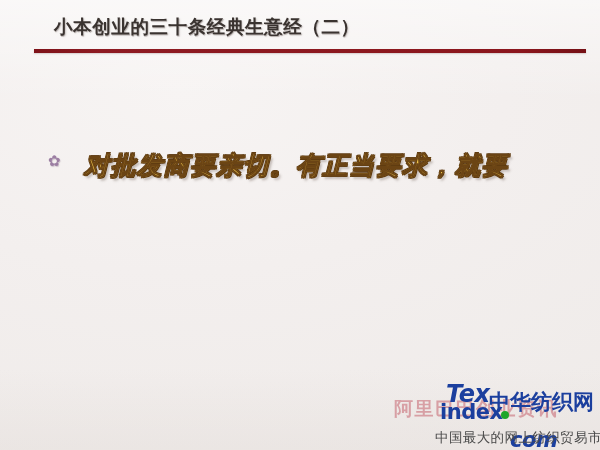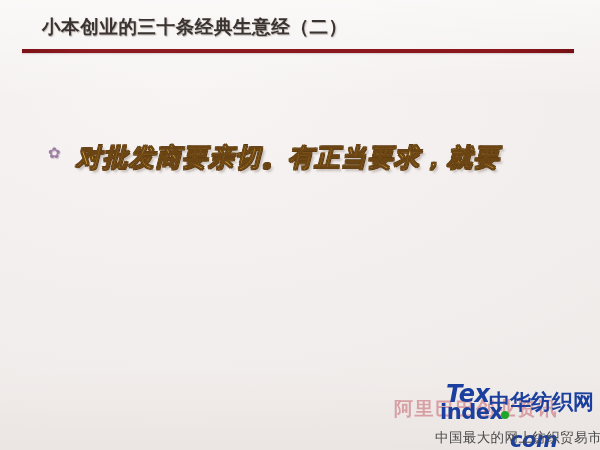--- a/index.html
+++ b/index.html
@@ -25,21 +25,21 @@
     inset: 0;
     background:
       linear-gradient(180deg, rgba(255,255,255,0.55) 0%, rgba(255,255,255,0.0) 22%),
       linear-gradient(0deg,  rgba(225,218,214,0.35) 0%, rgba(255,255,255,0.0) 18%);
     pointer-events: none;
   }
 
   
   .title-block {
     position: absolute;
-    left: 0;
+    left: 12px;
     top: 14px;
     width: 508px;
     height: 40px;
   }
 
   .slide-title {
     position: absolute;
     left: 42px;
     top: 0;
     font-family: "DejaVu Sans", "Liberation Sans", sans-serif;
@@ -83,21 +83,21 @@
     width: 15px;
     height: 15px;
     line-height: 15px;
     font-size: 15px;
     color: #9c7fa3;
     text-shadow: 0.8px 0.8px 0.8px rgba(170,150,170,0.5);
     user-select: none;
   }
 
   .body-text {
-    margin: 4px;
+    margin: 12px;
     padding: 0 0 0 24px;
     font-family: "DejaVu Sans", "Liberation Sans", sans-serif;
     font-size: 25px;
     font-weight: bold;
     font-style: italic;
     line-height: 52px;
     letter-spacing: 1.5px;
     color: #f0c64a;
     -webkit-text-stroke: 0.7px #6b4414;
     text-shadow:

